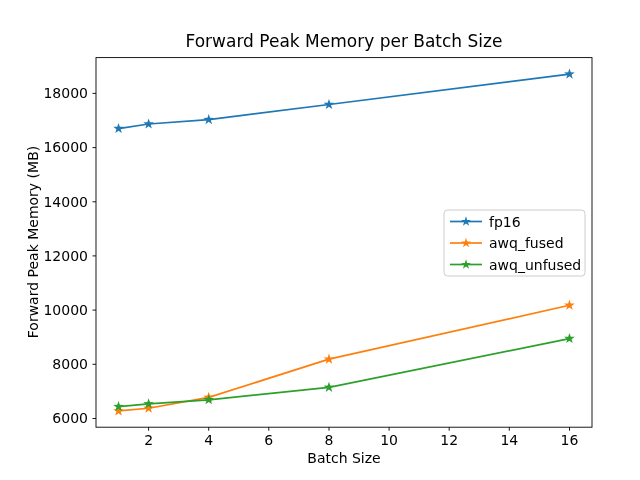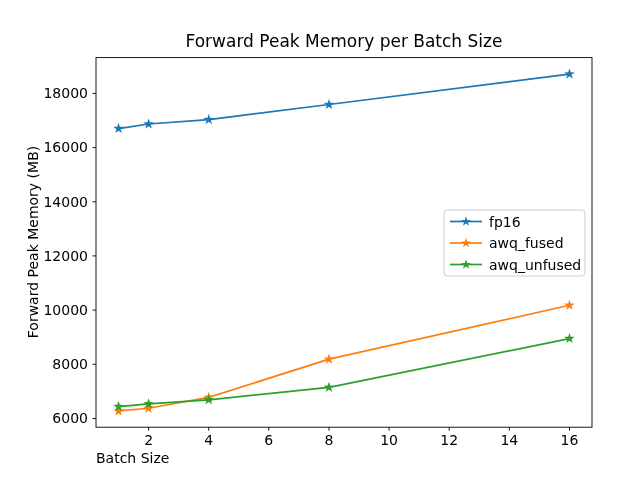--- a/index.html
+++ b/index.html
@@ -21,20 +21,21 @@
     text-align: center;
     font-size: 17px;
     line-height: 20px;
     color: #000000;
   }
   .x-axis-label {
     position: absolute;
     left: 80px;
     width: 496px;
     top: 450px;
+    text-align: center;
     font-size: 14px;
     color: #000000;
   }
   .y-axis-label {
     position: absolute;
     left: 17px;
     top: 242px;
     transform: translate(-50%, -50%) rotate(-90deg);
     white-space: nowrap;
     font-size: 14px;

